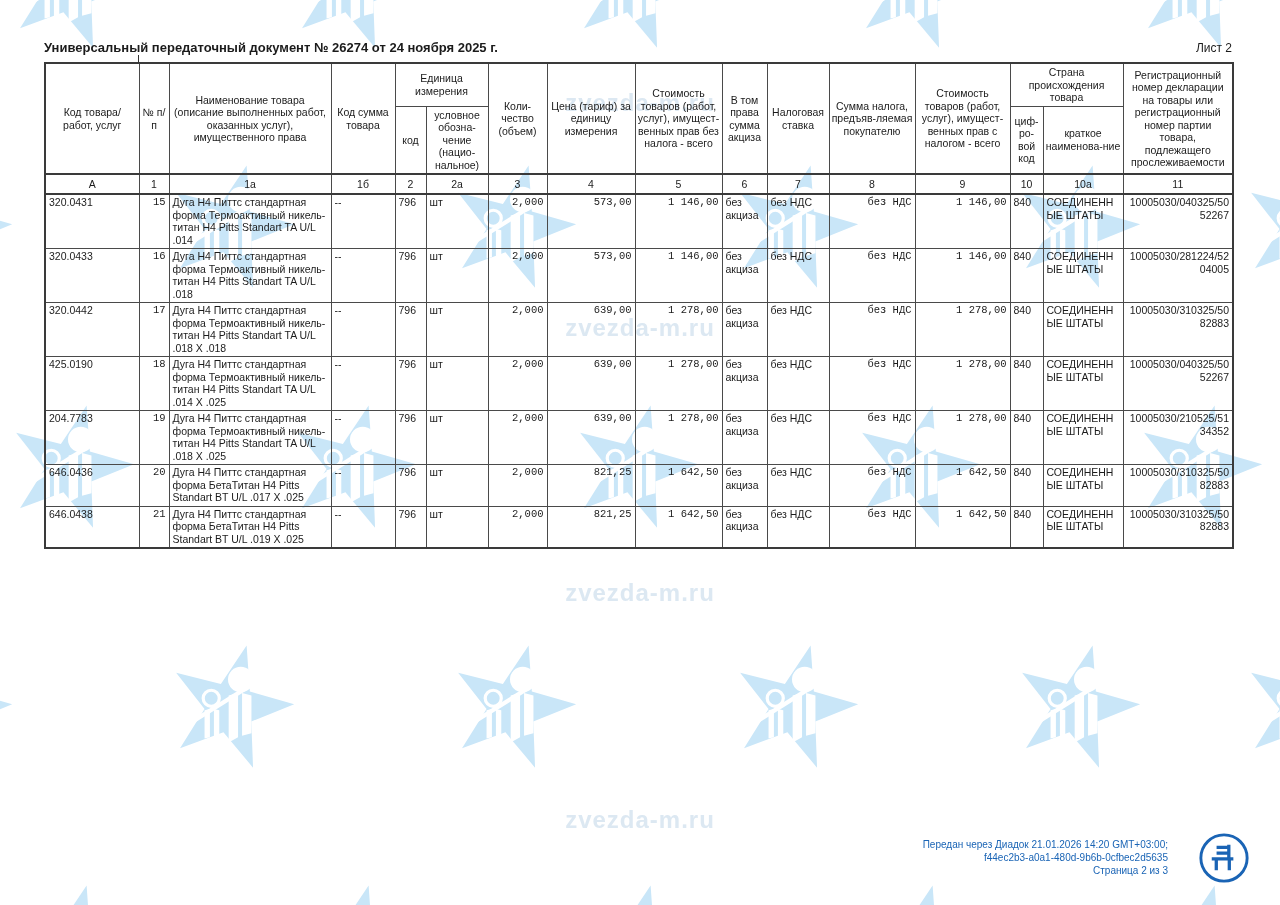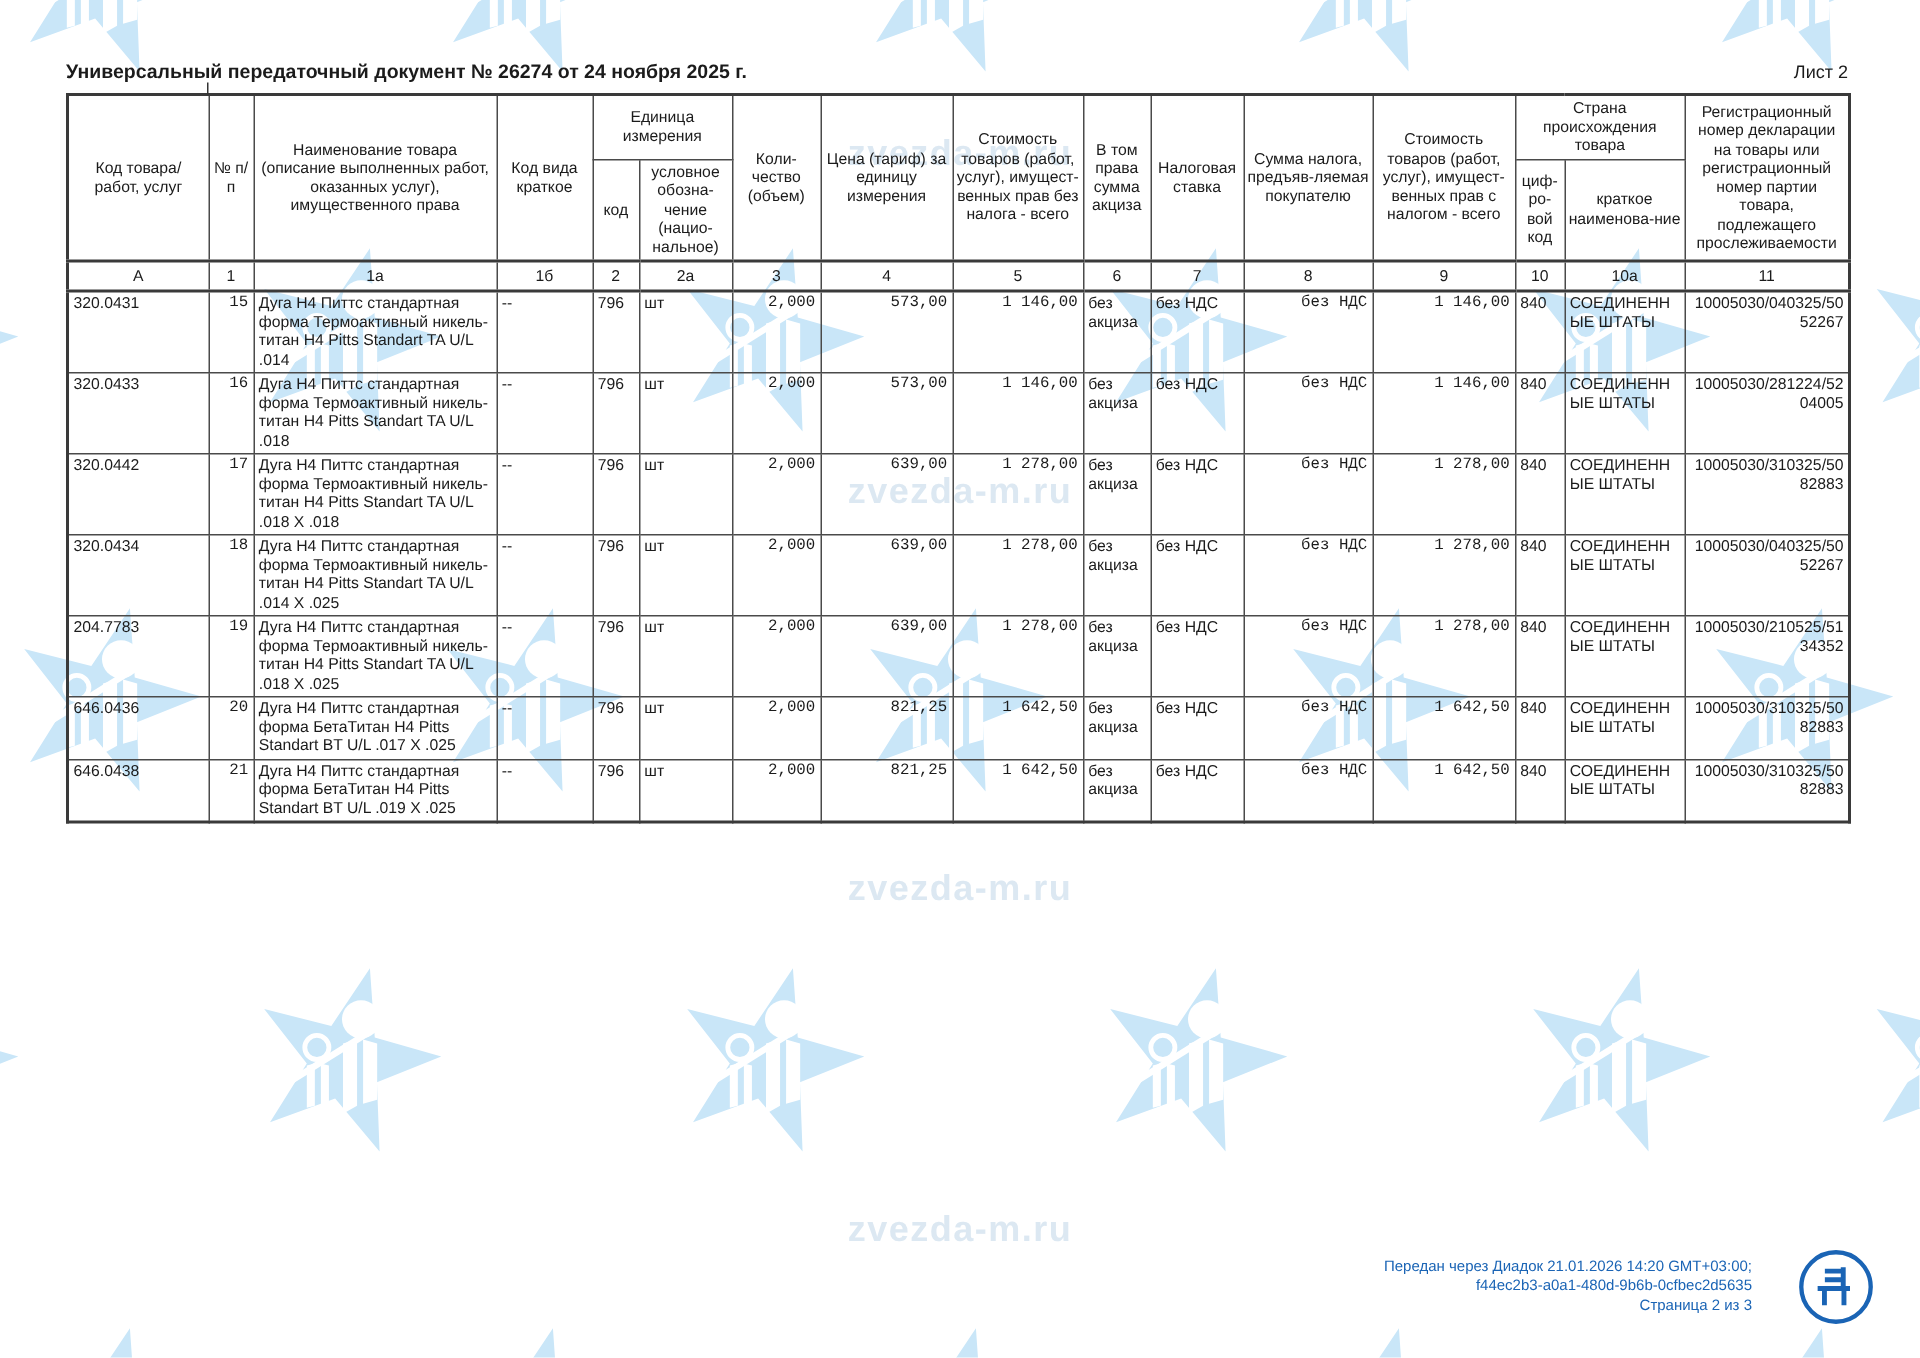--- a/index.html
+++ b/index.html
@@ -164,21 +164,21 @@
     <col style="width:95px">
       <col style="width:33px">
       <col style="width:80px">
       <col style="width:110px">
   </colgroup>
   <thead>
     <tr class="grp">
       <th rowspan="2">Код товара/ работ, услуг</th>
       <th rowspan="2">№ п/п</th>
       <th rowspan="2">Наименование товара (описание выполненных работ, оказанных услуг), имущественного права</th>
-      <th rowspan="2">Код вида краткое</th>
+      <th rowspan="2">Код сумма товара</th>
       <th colspan="2">Единица измерения</th>
       <th rowspan="2">Коли-чество (объем)</th>
       <th rowspan="2">Цена (тариф) за единицу измерения</th>
       <th rowspan="2">Стоимость товаров (работ, услуг), имущест-венных прав без налога - всего</th>
       <th rowspan="2">В том права сумма акциза</th>
       <th rowspan="2">Налоговая ставка</th>
       <th rowspan="2">Сумма налога, предъяв-ляемая покупателю</th>
       <th rowspan="2">Стоимость товаров (работ, услуг), имущест-венных прав с налогом - всего</th>
       <th colspan="2">Страна происхождения товара</th>
       <th rowspan="2">Регистрационный номер декларации на товары или регистрационный номер партии товара, подлежащего прослеживаемости</th>
@@ -257,21 +257,21 @@
         <td class="c8 num">1 278,00</td>
         <td class="c9">без акциза</td>
         <td class="c10">без НДС</td>
         <td class="c11 num">без НДС</td>
         <td class="c12 num">1 278,00</td>
         <td class="c13">840</td>
         <td class="c14">СОЕДИНЕННЫЕ ШТАТЫ</td>
         <td class="c15">10005030/310325/5082883</td>
       </tr>
       <tr>
-        <td class="c0">320.0434</td>
+        <td class="c0">425.0190</td>
         <td class="c1 num">18</td>
         <td class="c2">Дуга H4 Питтс стандартная форма Термоактивный никель-титан H4 Pitts Standart TA U/L .014 X .025</td>
         <td class="c3">--</td>
         <td class="c4">796</td>
         <td class="c5">шт</td>
         <td class="c6 num">2,000</td>
         <td class="c7 num">639,00</td>
         <td class="c8 num">1 278,00</td>
         <td class="c9">без акциза</td>
         <td class="c10">без НДС</td>

